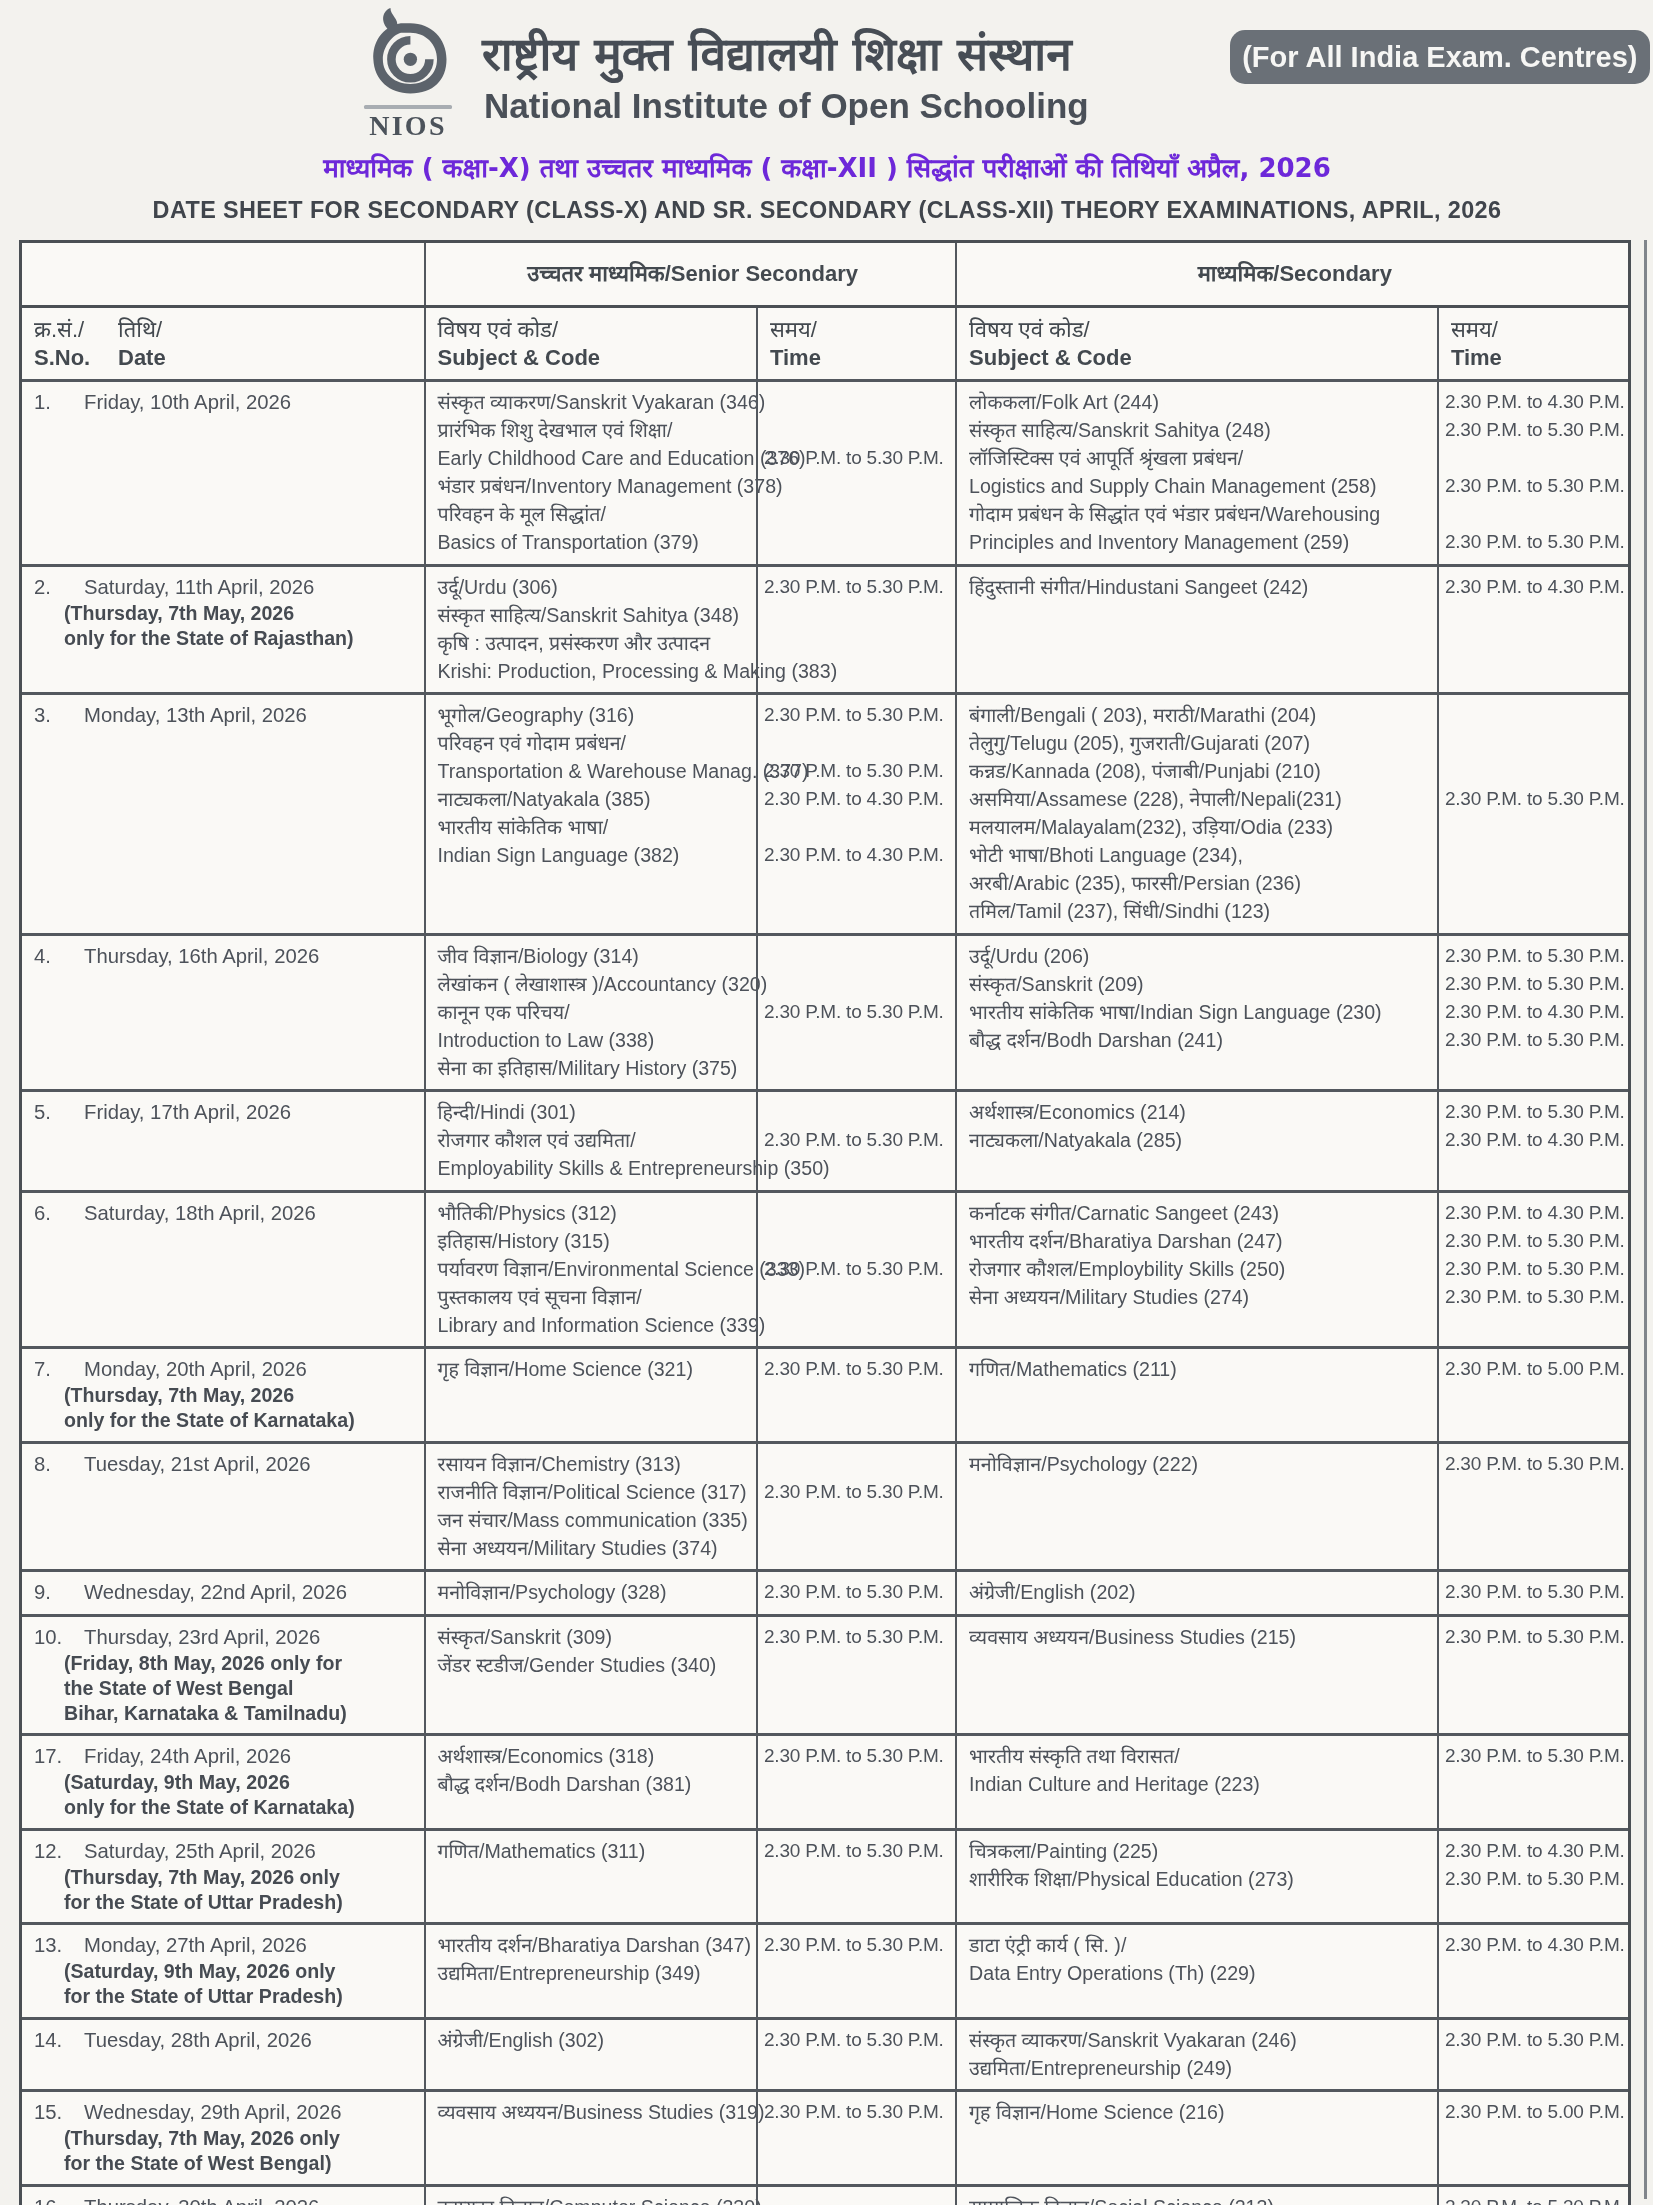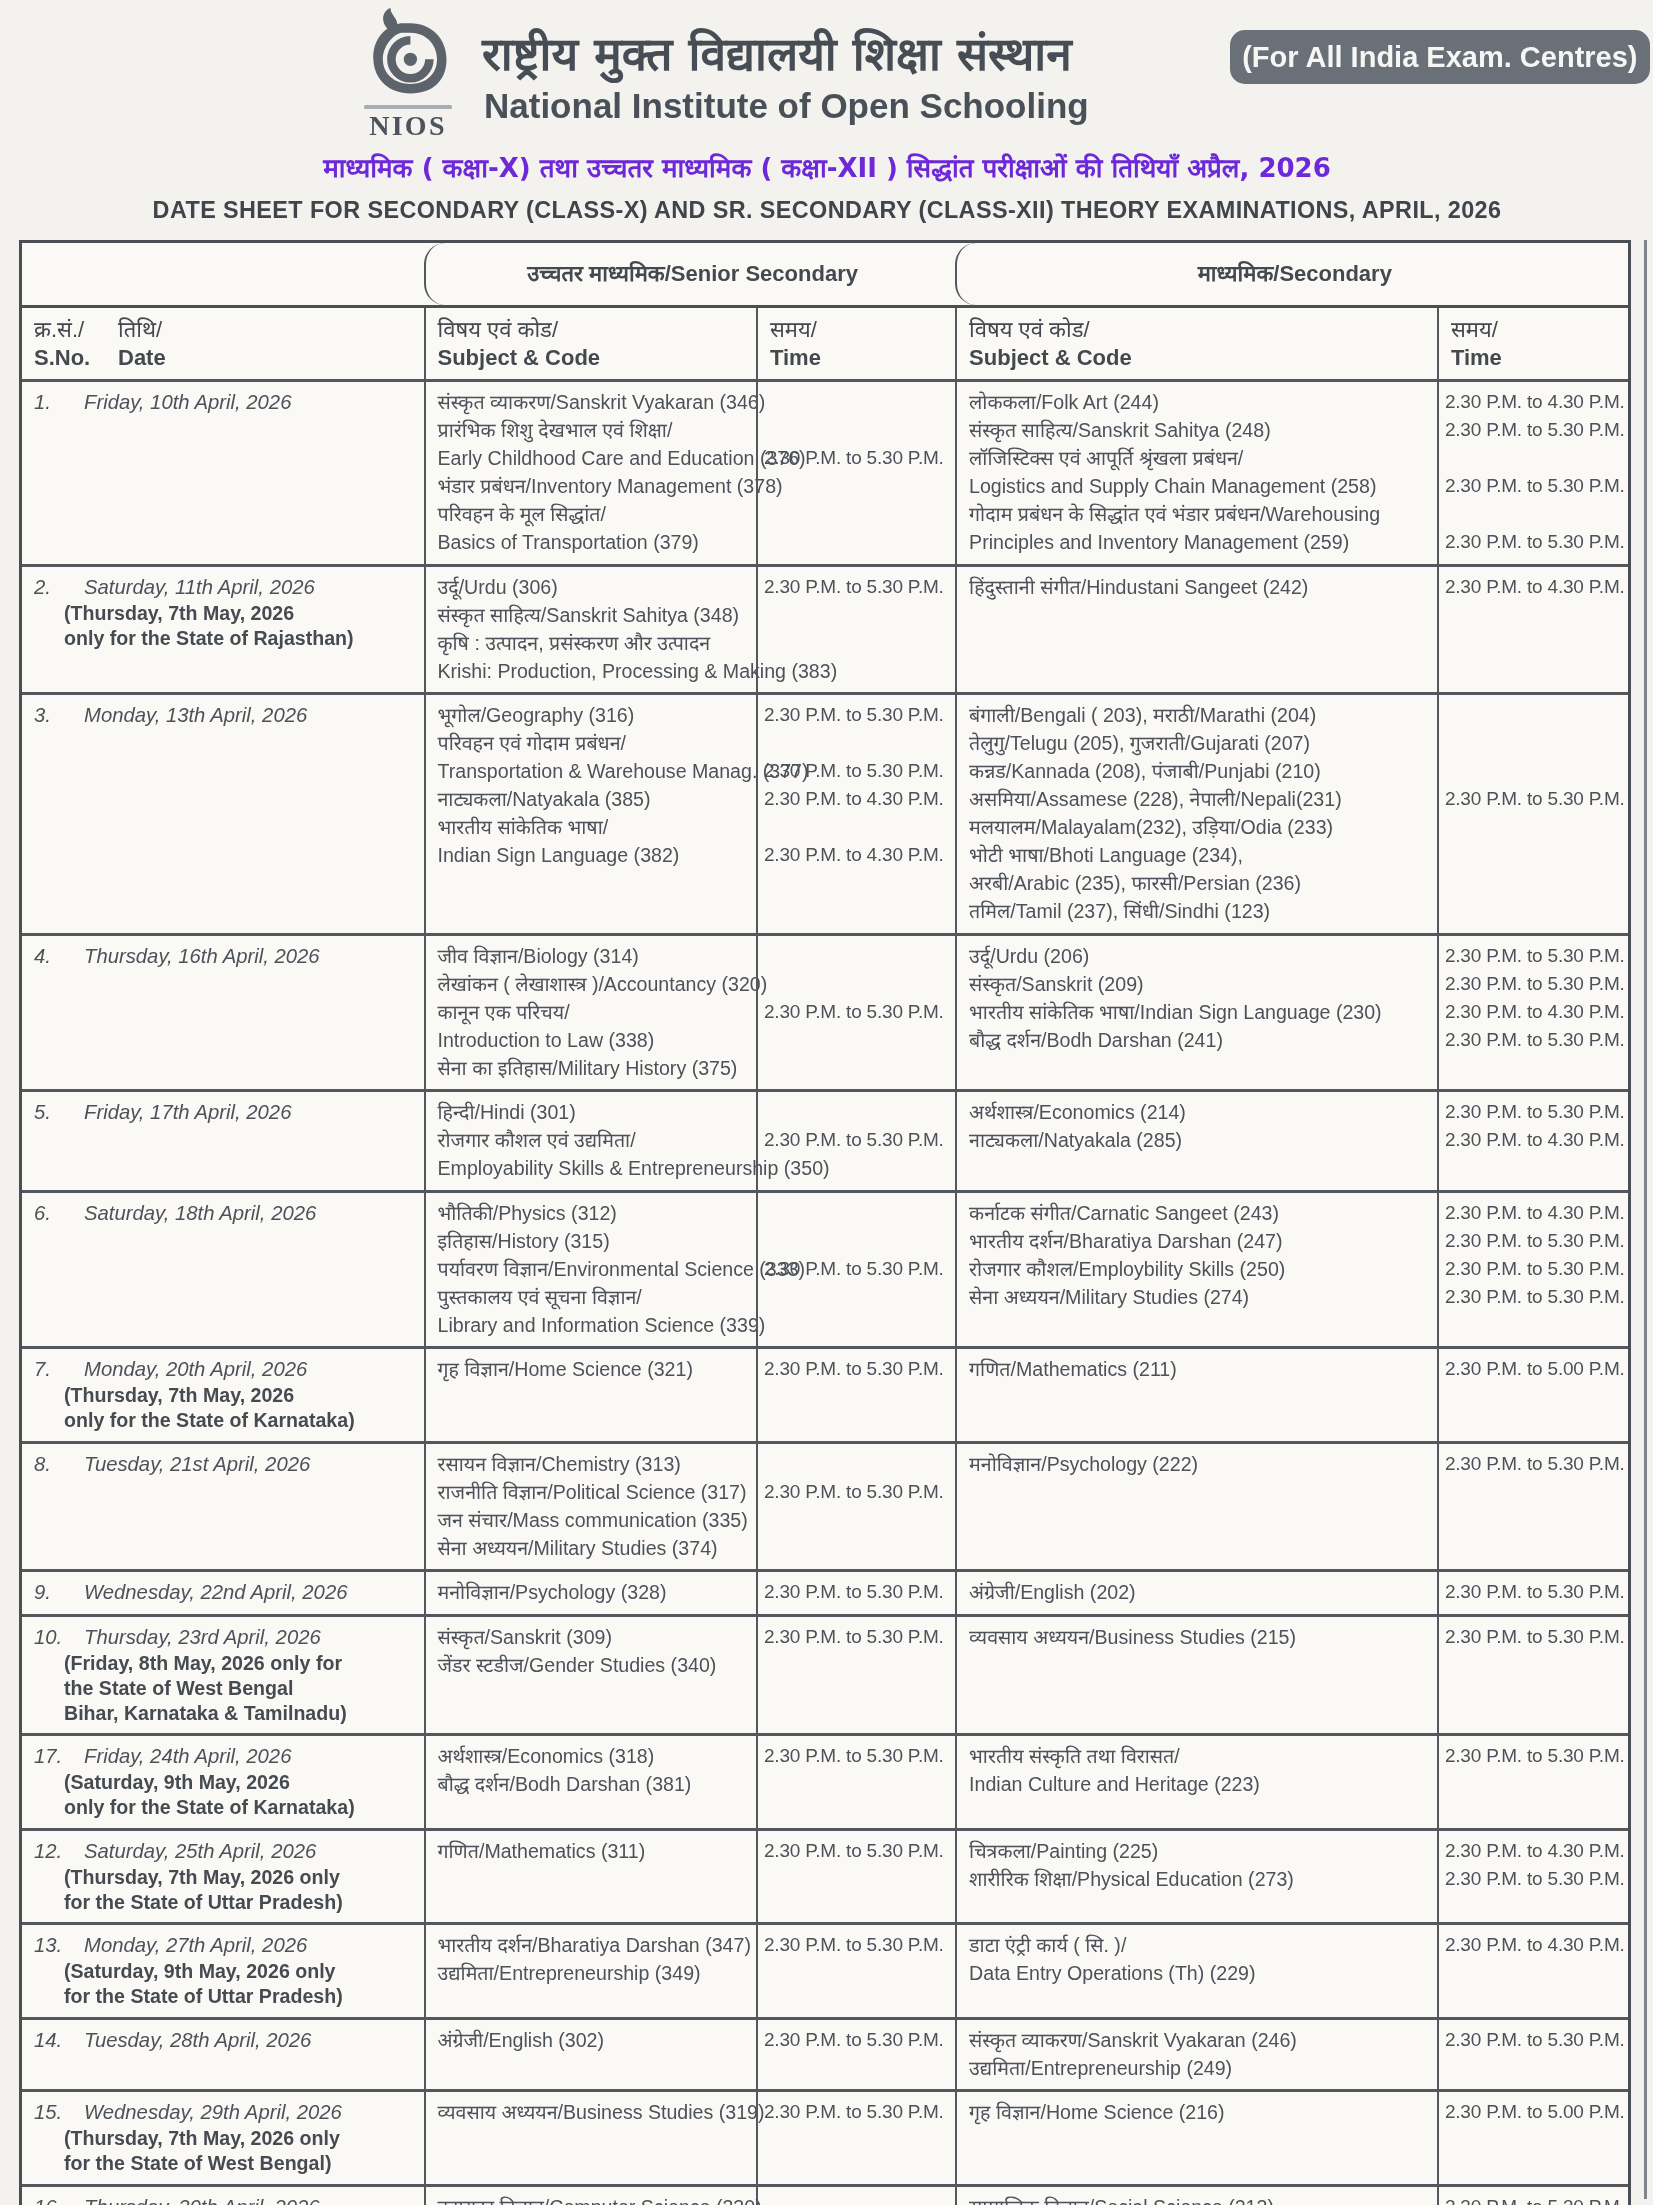--- a/index.html
+++ b/index.html
@@ -27,29 +27,29 @@
     font-size:23.4px;font-weight:bold;color:#40454c;letter-spacing:0.4px;}
   
   .sheet{position:absolute;left:19px;top:240px;width:1612px;
     border:3px solid #4a4f54;background:#faf9f6;box-sizing:border-box;}
   .ghrow{display:grid;grid-template-columns:25% 33.1% 41.9%;height:62px;}
   .shrow{display:grid;grid-template-columns:25% 20.7% 12.4% 30% 11.9%;border-top:3px solid #4a4f54;}
   .trow{display:grid;grid-template-columns:25% 20.7% 12.4% 30% 11.9%;border-top:3px solid #53585e;}
   .cell,.hcell{border-left:2.3px solid #53585e;box-sizing:border-box;min-width:0;}
   .cell:first-child,.hcell:first-child{border-left:none;}
   .ghcell{display:flex;align-items:center;justify-content:center;
-    font-size:22.6px;color:#43494f;font-weight:bold;border-radius:21px;}
+    font-size:22.6px;color:#43494f;font-weight:bold;}
   .hcell{padding:7.5px 7.5px 7.5px 12px;font-size:22px;line-height:28px;color:#43494f;}
   .hcell .en{font-weight:bold;}
   .h-grid{display:grid;grid-template-columns:84px 1fr;}
   .cell{padding:6px 4.5px 7.5px 12px;}
   .line{font-size:19.6px;line-height:28px;white-space:nowrap;color:#4d525a;}
   .c-time{padding-left:6px;}
   .c-time .line{font-size:19px;letter-spacing:-0.2px;}
-  .dline{font-size:20.3px;line-height:28px;white-space:nowrap;font-style:italic;}
+  .dline{font-size:20.3px;line-height:28px;white-space:nowrap;}
   .sno{display:inline-block;width:50px;}
   .note{font-size:19.6px;line-height:25px;font-weight:bold;color:#464b52;
     padding-left:30px;white-space:nowrap;}
   .scan-edge{position:absolute;right:7.5px;top:240px;height:1959px;width:2.3px;background:#80858b;}
 </style>
 </head>
 <body>
 
 <div class="pagehead">
   <div class="logo">

